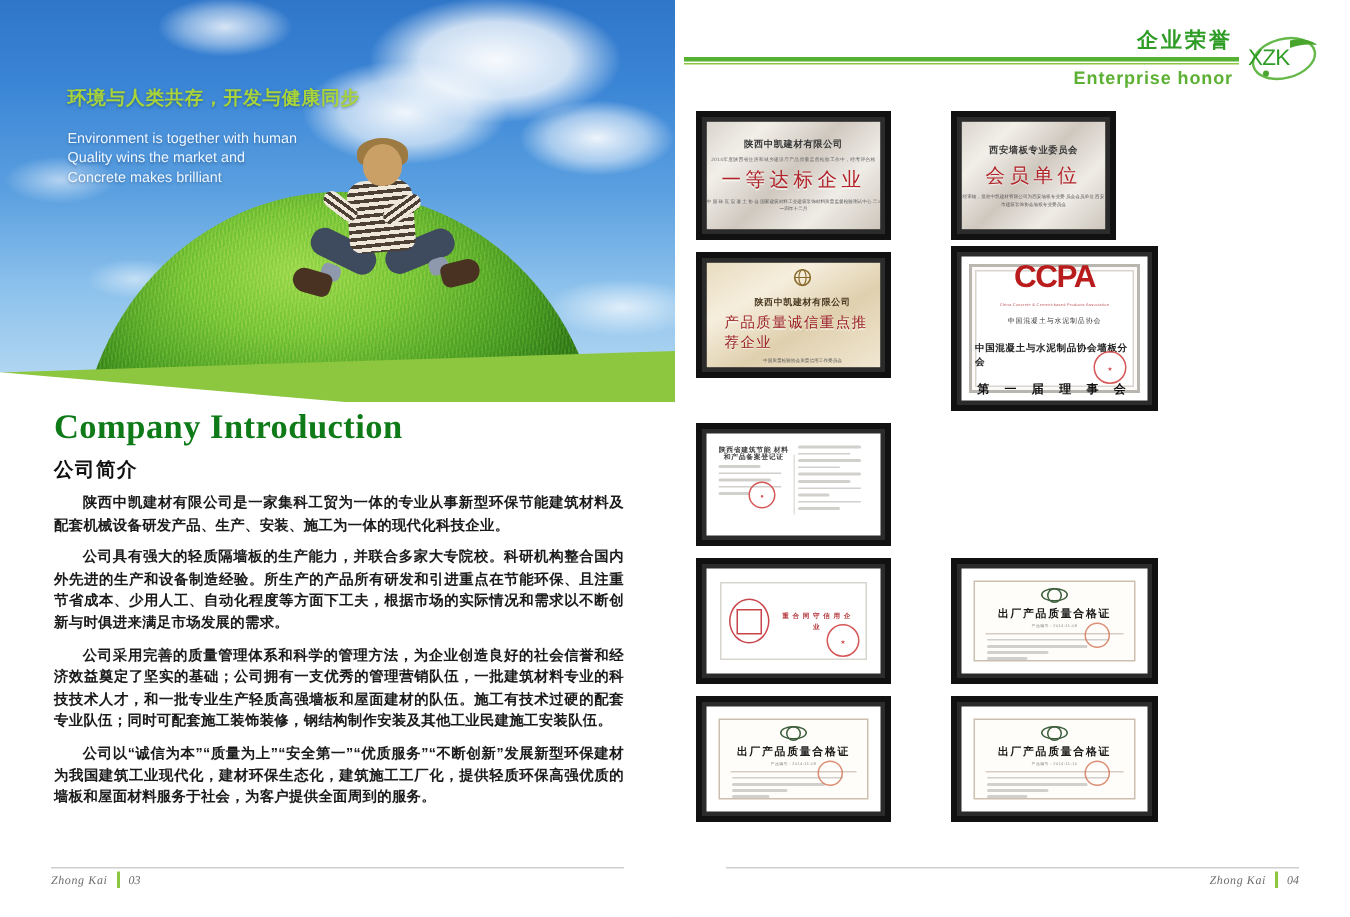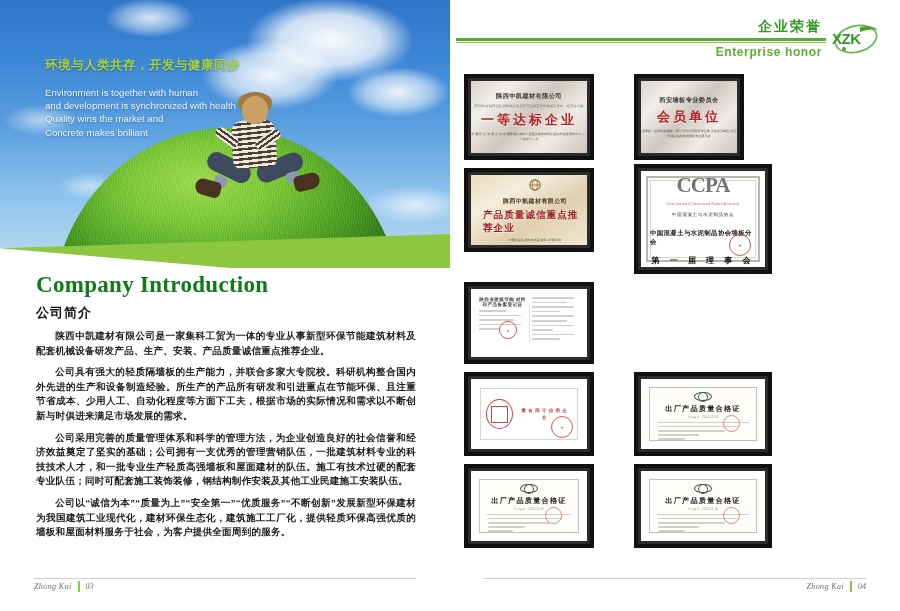--- a/index.html
+++ b/index.html
@@ -92,48 +92,48 @@
   .page-right{position:absolute;left:450px;top:0;width:450px;height:611px;background:#fff;overflow:hidden;}
   .gutter{position:absolute;left:450px;top:0;width:3px;height:611px;
     background:linear-gradient(90deg,rgba(0,0,0,.12),rgba(0,0,0,0));}
 
   .hdr{position:absolute;left:0;top:0;width:450px;height:70px;}
   .hdr-rule{position:absolute;left:6px;top:38px;width:370px;height:3px;background:#55b132;}
   .hdr-rule2{position:absolute;left:6px;top:42px;width:370px;height:1px;background:#8dc63f;}
   .hdr-cn{position:absolute;right:78px;top:18px;color:#2f9c26;font-size:14px;font-weight:bold;letter-spacing:2px;}
   .hdr-en{position:absolute;right:78px;top:45px;color:#5cb033;font-size:12px;font-weight:bold;letter-spacing:.6px;}
   .logo{position:absolute;right:14px;top:22px;width:60px;height:34px;}
-  .logo-txt{position:absolute;left:6px;top:8px;font-size:15px;font-weight:bold;color:#2f9c26;letter-spacing:-.5px;
+  .logo-txt{position:absolute;left:6px;top:8px;font-size:15px;font-weight:normal;color:#2f9c26;letter-spacing:-.5px;
     font-family:"Liberation Sans", sans-serif;}
 
   .cert-grid{position:absolute;left:14px;top:74px;width:424px;}
   .cert-row{display:flex;gap:14px;margin-bottom:8px;}
   .cert{position:relative;background:#111;padding:4px;box-sizing:border-box;}
 
   
   .plaque{position:relative;width:100%;height:100%;box-sizing:border-box;
     background:linear-gradient(135deg,#d9d4cd 0%,#f2efe9 22%,#cfc8bf 48%,#efece6 72%,#cdc6bc 100%);
     border:3px solid #2b2b2b;display:flex;flex-direction:column;align-items:center;justify-content:center;gap:3px;}
   .plaque .pl-top{font-size:6.2px;color:#3a3a3a;font-weight:bold;letter-spacing:.4px;}
   .plaque .pl-sub{font-size:3.2px;color:#6b6b6b;letter-spacing:.2px;}
-  .plaque .pl-main{font-size:13px;color:#b2232a;font-weight:bold;letter-spacing:3px;
+  .plaque .pl-main{font-size:13px;color:#b2232a;font-weight:normal;letter-spacing:3px;
     text-shadow:0 1px 0 rgba(255,255,255,.6);}
   .plaque .pl-foot{font-size:3.1px;color:#5a5a5a;text-align:center;line-height:5px;}
 
   .plaque-gold{background:linear-gradient(150deg,#e8dcc0 0%,#f6eedd 30%,#dfd0ae 60%,#f1e7d2 100%);padding-left:12px;}
   .plaque-gold .pl-main{font-size:9.6px;color:#9a1f24;letter-spacing:1px;}
   .plaque-gold .pl-top{font-size:6px;color:#4b3a22;}
 
   .framed{position:relative;width:100%;height:100%;box-sizing:border-box;background:#fff;
     border:3px solid #2b2b2b;display:flex;align-items:center;justify-content:center;}
   .framed-inner{position:absolute;inset:5px;border:2px solid #b9b6b0;background:#fbfaf8;}
   .framed-inner2{position:absolute;inset:9px;border:1px solid #d8d5cf;background:#fff;}
 
   .ccpa-wrap{position:absolute;inset:9px;display:flex;flex-direction:column;align-items:center;justify-content:center;gap:5px;}
-  .ccpa-logo{font-size:21px;font-weight:bold;color:#737373;letter-spacing:-1px;font-family:Liberation Serif, serif;}
+  .ccpa-logo{font-size:21px;font-weight:bold;color:#b91c1c;letter-spacing:-1px;font-family:Liberation Sans, sans-serif;}
   .ccpa-en{font-size:2.6px;color:#c0585c;letter-spacing:.2px;}
   .ccpa-cn{font-size:4.6px;color:#3a3a3a;letter-spacing:.6px;margin-top:1px;}
   .ccpa-line{font-size:6.4px;color:#222;font-weight:bold;letter-spacing:.4px;margin-top:7px;}
   .ccpa-line2{font-size:8px;color:#111;font-weight:bold;letter-spacing:4px;margin-top:3px;}
   .seal{position:absolute;right:14px;bottom:11px;width:20px;height:20px;border-radius:50%;
     border:1.6px solid #cf3a3a;color:#cf3a3a;font-size:4px;display:flex;align-items:center;justify-content:center;opacity:.85;}
 
   
   .doc{position:absolute;inset:8px;display:flex;gap:6px;}
   .doc-col{flex:1;display:flex;flex-direction:column;gap:3px;}
@@ -188,30 +188,29 @@
         <div class="c-hair"></div>
         <div class="c-head"></div>
       </div>
 
       <div class="band-green"></div>
       <div class="band-white"></div>
 
       <div class="hero-text">
         <p class="hero-cn cn">环境与人类共存，开发与健康同步</p>
         <p class="hero-en">Environment is together with human</p>
-        <p class="hero-en" style="margin-top:0">and development is synchronized with health</p>
         <p class="hero-en" style="margin-top:0">Quality wins the market and</p>
         <p class="hero-en" style="margin-top:0">Concrete makes brilliant</p>
       </div>
     </div>
 
     <div class="left-body">
       <h1 class="title-en">Company Introduction</h1>
       <h2 class="title-cn cn">公司简介</h2>
-      <p class="para cn">陕西中凯建材有限公司是一家集科工贸为一体的专业从事新型环保节能建筑材料及配套机械设备研发产品、生产、安装、产品质量诚信重点推荐企业。</p>
+      <p class="para cn">陕西中凯建材有限公司是一家集科工贸为一体的专业从事新型环保节能建筑材料及配套机械设备研发产品、生产、安装、施工为一体的现代化科技企业。</p>
       <p class="para cn">公司具有强大的轻质隔墙板的生产能力，并联合多家大专院校。科研机构整合国内外先进的生产和设备制造经验。所生产的产品所有研发和引进重点在节能环保、且注重节省成本、少用人工、自动化程度等方面下工夫，根据市场的实际情况和需求以不断创新与时俱进来满足市场发展的需求。</p>
       <p class="para cn">公司采用完善的质量管理体系和科学的管理方法，为企业创造良好的社会信誉和经济效益奠定了坚实的基础；公司拥有一支优秀的管理营销队伍，一批建筑材料专业的科技技术人才，和一批专业生产轻质高强墙板和屋面建材的队伍。施工有技术过硬的配套专业队伍；同时可配套施工装饰装修，钢结构制作安装及其他工业民建施工安装队伍。</p>
       <p class="para cn">公司以“诚信为本”“质量为上”“安全第一”“优质服务”“不断创新”发展新型环保建材为我国建筑工业现代化，建材环保生态化，建筑施工工厂化，提供轻质环保高强优质的墙板和屋面材料服务于社会，为客户提供全面周到的服务。</p>
     </div>
 
     <div class="footer-rule fr-left"></div>
     <div class="footer footer-left">
       <span class="f-brand">Zhong Kai</span>
       <span class="f-sep"></span>
       <span class="f-num">03</span>

